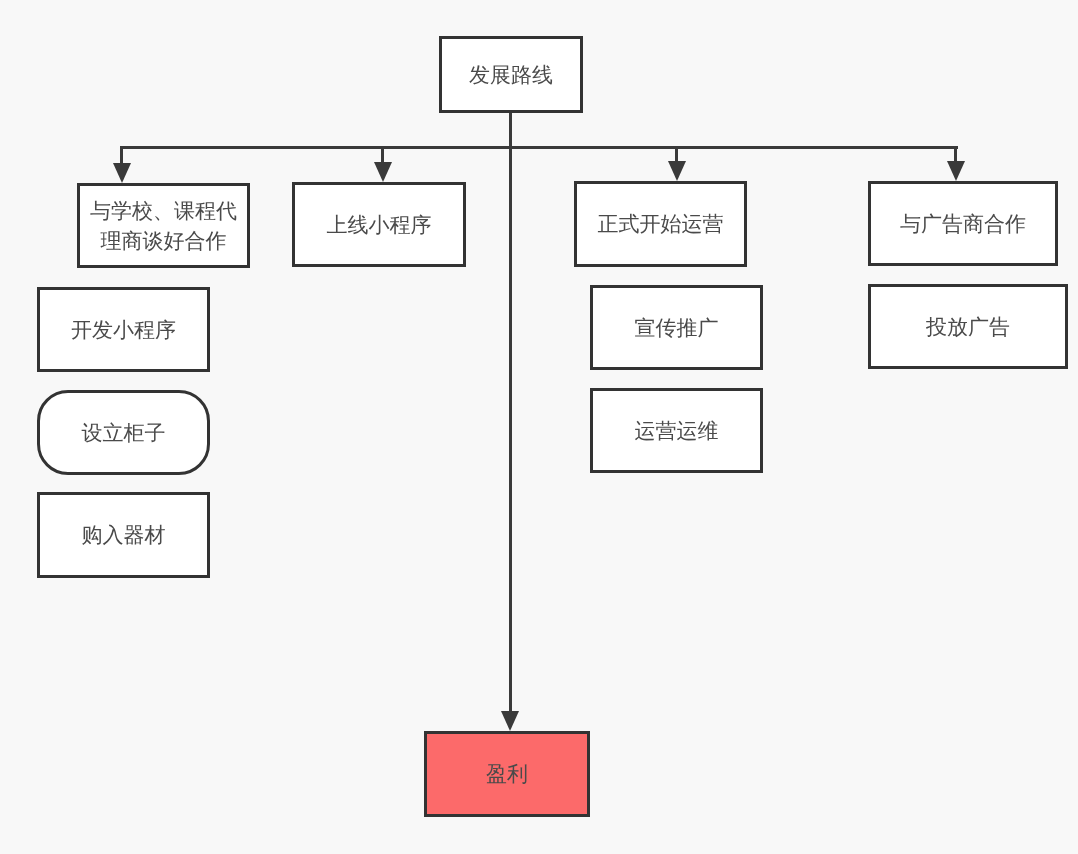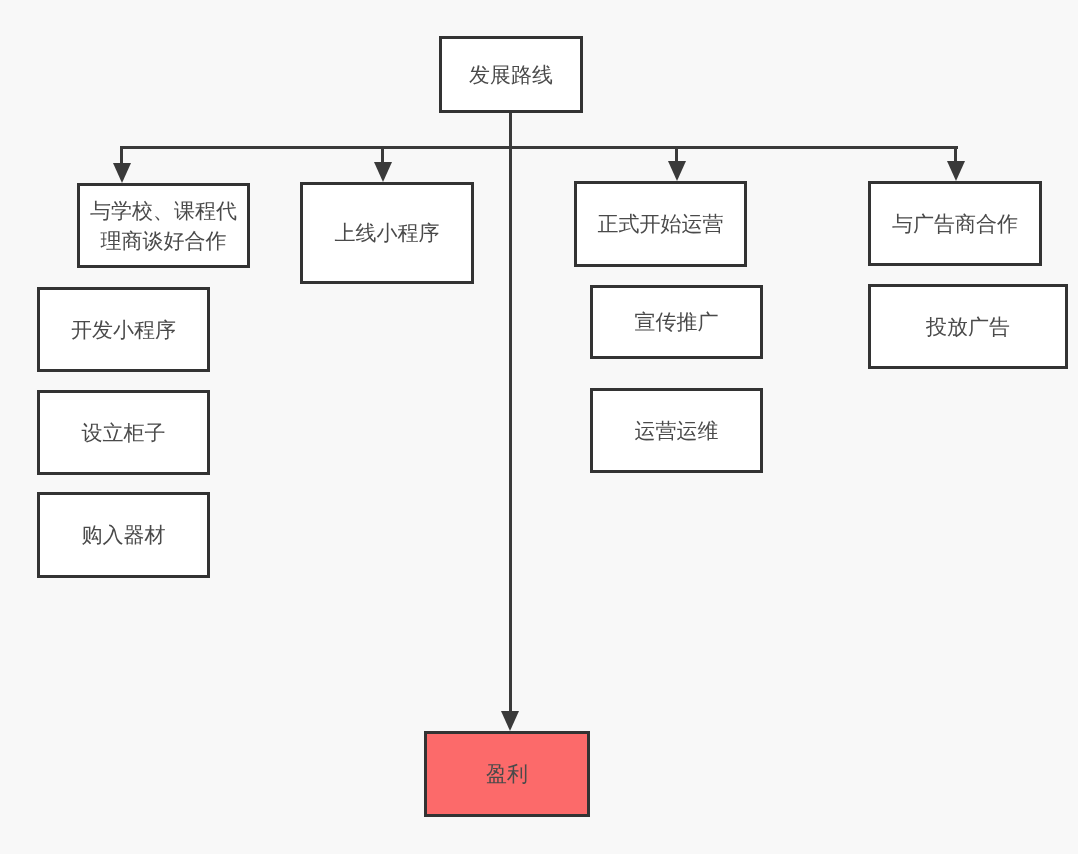--- a/index.html
+++ b/index.html
@@ -75,27 +75,27 @@
 
   <div class="vline" style="left:954px; top:146px; height:21px;"></div>
   <div class="arrow-down" style="left:947px; top:161px;"></div>
 
   <div class="arrow-down" style="left:501px; top:711px;"></div>
 
   <div class="node" style="left:439px; top:36px; width:144px; height:77px;">发展路线</div>
 
   <div class="node" style="left:37px; top:183px; width:173px; height:85px;margin-left:40px;">与学校、课程代理商谈好合作</div>
   <div class="node" style="left:37px; top:287px; width:173px; height:85px;">开发小程序</div>
-  <div class="node" style="left:37px; top:390px; width:173px; height:85px;">设立柜子</div>
+  <div class="node" style="left:37px; top:390px; width:173px; height:85px;border-radius:31px;">设立柜子</div>
   <div class="node" style="left:37px; top:492px; width:173px; height:86px;text-align:right;">购入器材</div>
 
-  <div class="node" style="left:300px; top:182px; width:174px; height:102px;">上线小程序</div>
+  <div class="node" style="left:292px; top:182px; width:174px; height:85px;">上线小程序</div>
 
   <div class="node" style="left:574px; top:181px; width:173px; height:86px;">正式开始运营</div>
-  <div class="node" style="left:590px; top:285px; width:173px; height:74px;">宣传推广</div>
+  <div class="node" style="left:590px; top:285px; width:173px; height:85px;">宣传推广</div>
   <div class="node" style="left:590px; top:388px; width:173px; height:85px;">运营运维</div>
 
-  <div class="node" style="left:868px; top:181px; width:174px; height:85px;">与广告商合作</div>
+  <div class="node" style="left:868px; top:181px; width:190px; height:85px;">与广告商合作</div>
   <div class="node" style="left:868px; top:284px; width:200px; height:85px;">投放广告</div>
 
   <div class="node accent" style="left:424px; top:731px; width:166px; height:86px;">盈利</div>
 
 </div>
 
 </body></html>

